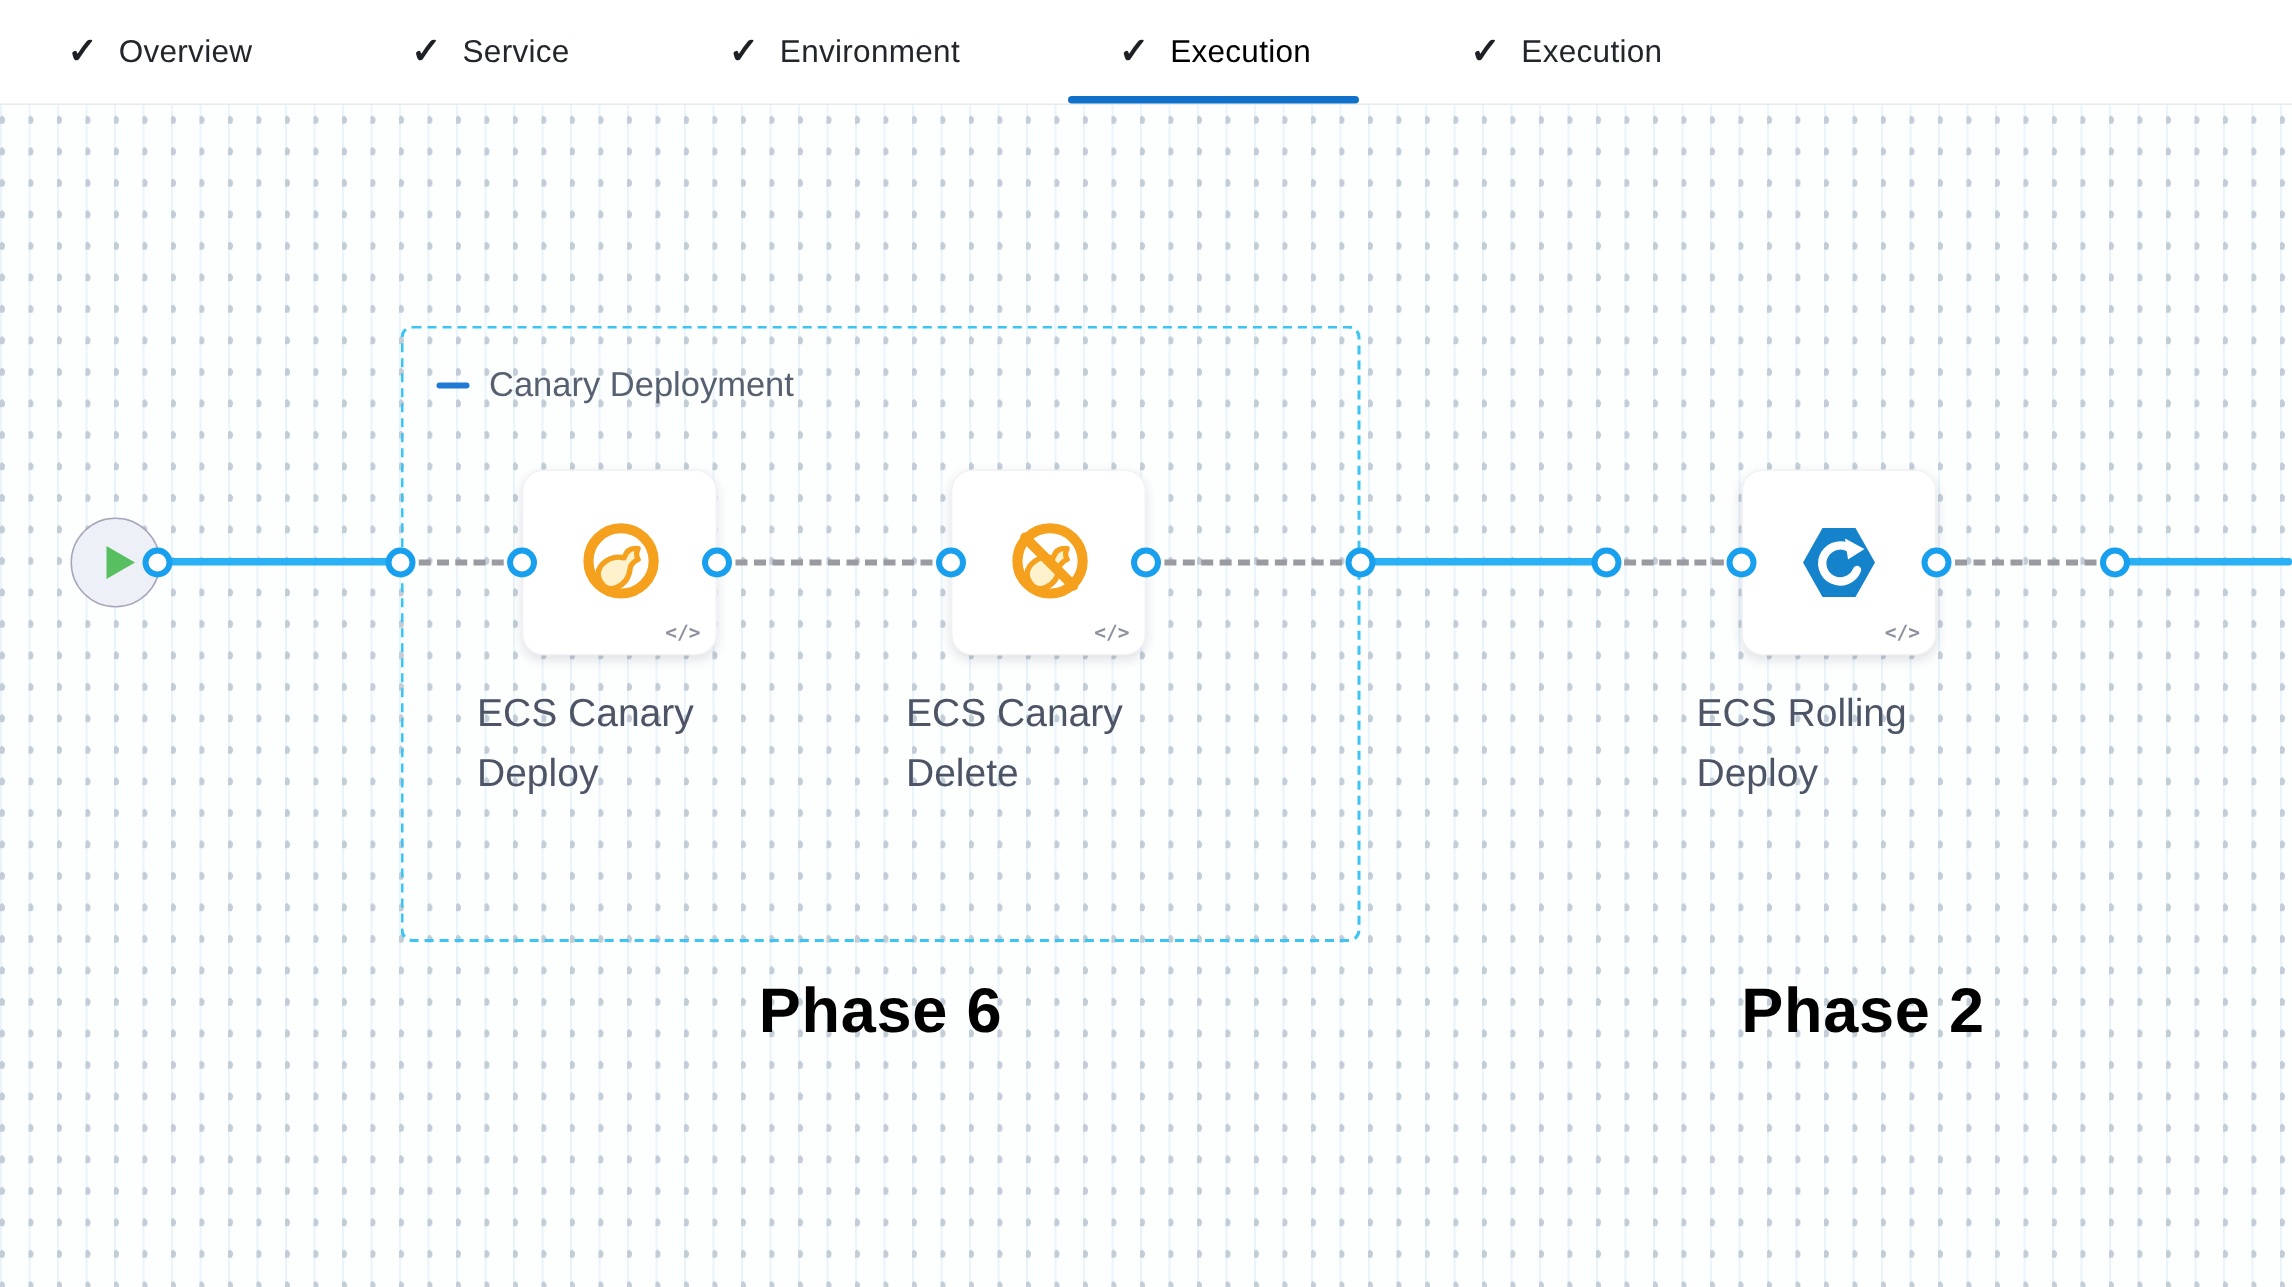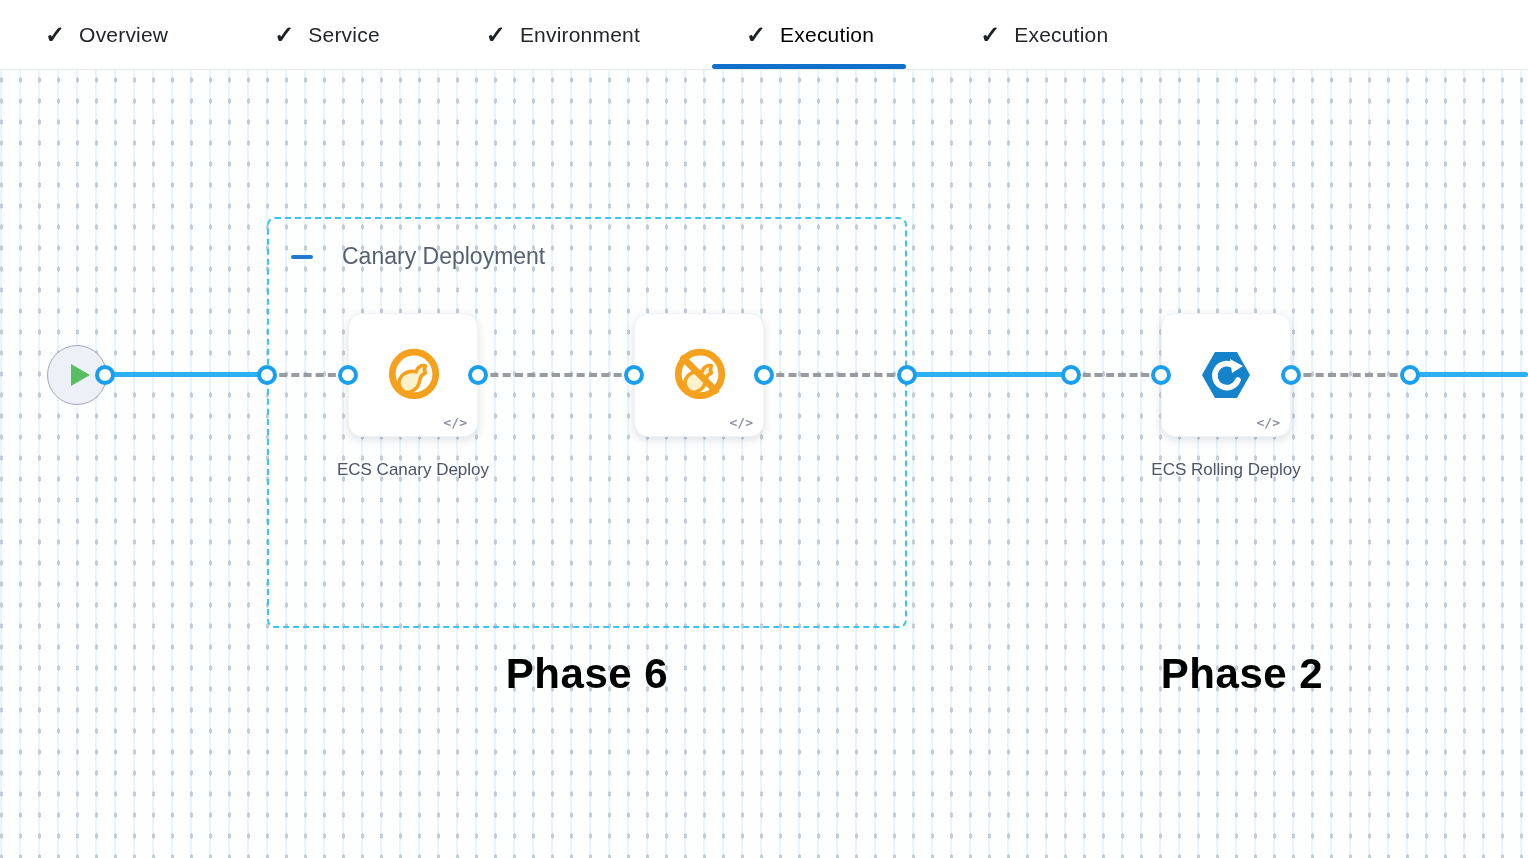--- a/index.html
+++ b/index.html
@@ -36,33 +36,33 @@
   .startnode { position:absolute; left:47px; top:275px; width:60px; height:60px;
     border-radius:50%; background:#eef0f8; border:1.5px solid #a7a5bb; z-index:2;
     display:flex; align-items:center; justify-content:center; cursor:pointer; }
   .startnode .play { width:0; height:0; margin-left:6px;
     border-left:19px solid #58bf61; border-top:11px solid rgba(0,0,0,0);
     border-bottom:11px solid rgba(0,0,0,0); }
 
   .group { position:absolute; top:147px; height:411px; border:2px dashed #3cc5f2;
     border-radius:8px; z-index:1; }
   .group-header { position:absolute; top:24px; left:22px; display:flex;
-    align-items:center; gap:29px; cursor:pointer; }
+    align-items:center; gap:13px; cursor:pointer; }
   .collapse-dash { width:22px; height:4px; background:#2079d2; border-radius:2px; }
   .group-label { font-size:23px; color:#566070; font-weight:500; white-space:nowrap; }
 
   .card { position:absolute; top:243px; width:130px; height:124px; background:#ffffff;
     border-radius:14px; border:1px solid #f1f2f5;
     box-shadow:0 3px 8px rgba(40,50,70,.14); z-index:2; cursor:pointer;
     display:flex; align-items:center; justify-content:center; }
   .code-badge { position:absolute; right:10px; bottom:6px; font-size:13px;
     font-weight:700; color:#8d90a0; font-family:"DejaVu Sans Mono", monospace; }
 
-  .step-label { position:absolute; top:385px; width:190px; text-align:center;
-    font-size:17px; line-height:30px; font-weight:500; color:#4d5466; z-index:2; }
+  .step-label { position:absolute; top:385px; width:190px; text-align:left;
+    font-size:26px; line-height:40px; font-weight:500; color:#4d5466; z-index:2; }
 
   .phase-label { position:absolute; top:580px; width:340px; text-align:center;
     font-size:42px; font-weight:700; color:#000000; letter-spacing:.5px; z-index:2; }
 </style>
 </head>
 <body>
 
 <div class="tabbar">
   <div class="tab">
     <span class="check">✓</span>
@@ -143,18 +143,19 @@
   <div class="card" style="left:1161px;">
     <svg width="60" height="56" viewBox="0 0 60 56">
       <polygon points="19,5 41,5 54,28 41,51 19,51 6,28" fill="#1583cc"></polygon>
       <path d="M38 19 A12 12 0 1 0 42 33" fill="none" stroke="#ffffff" stroke-width="5.6" stroke-linecap="round"></path>
       <polygon points="34,12 47,19 36,26" fill="#ffffff"></polygon>
     </svg>
     <span class="code-badge">&lt;/&gt;</span>
   </div>
 
   <div class="step-label" style="left:318px;">ECS Canary Deploy</div>
+  <div class="step-label" style="left:604px;">ECS Canary Delete</div>
   <div class="step-label" style="left:1131px;">ECS Rolling Deploy</div>
 
   <div class="phase-label" style="left:417px;">Phase 6</div>
   <div class="phase-label" style="left:1072px;">Phase 2</div>
 
 </div>
 
 </body></html>

